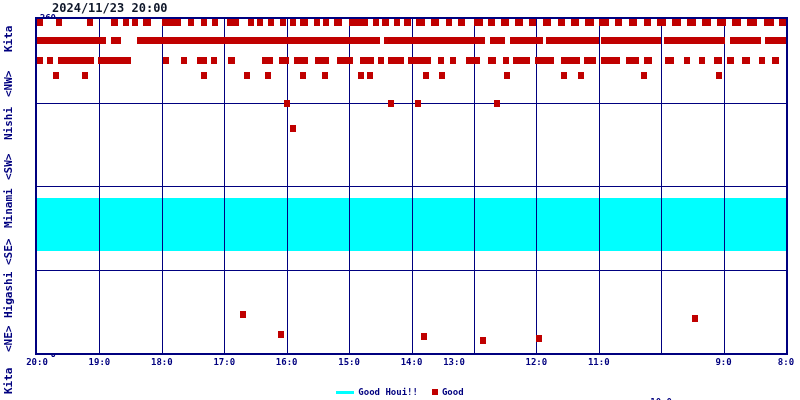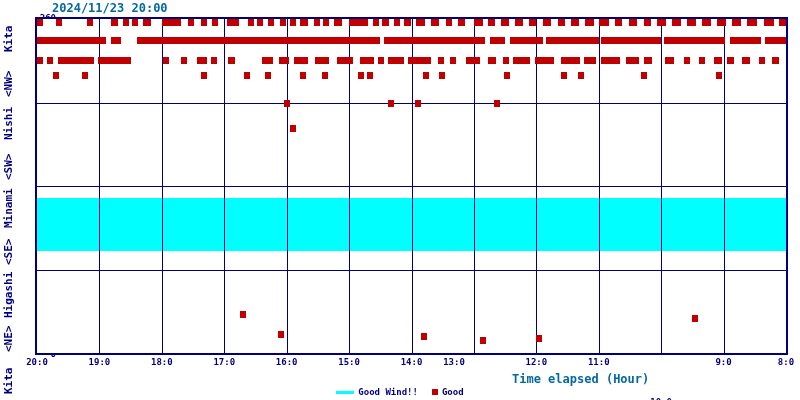--- a/index.html
+++ b/index.html
@@ -3,21 +3,21 @@
 <meta charset="utf-8">
 <style>
   html,body{margin:0;padding:0;}
   body{
     width:800px;height:400px;background:#ffffff;overflow:hidden;
     font-family:"DejaVu Sans Mono","Liberation Mono",monospace;
     color:#00007f;
   }
   #root{position:relative;width:800px;height:400px;}
 
-  .txt{position:absolute;white-space:pre;color:#0369a1;font-weight:bold;}
+  .txt{position:absolute;white-space:pre;color:#0f172a;font-weight:bold;}
 
   #date-label{left:52px;top:1px;font-size:12px;letter-spacing:0px;}
   #chart-title{left:252px;top:1px;font-size:12px;letter-spacing:0px;}
 
   
   #plot{
     position:absolute;left:35px;top:17px;width:753px;height:338px;
     border:2px solid #00007f;box-sizing:border-box;background:#ffffff;
   }
   #plot-inner{position:absolute;inset:0;overflow:hidden;}
@@ -237,26 +237,25 @@
       <div class="xlab" style="left: 349.083px; top: 357px;">15:0</div>
       <div class="xlab" style="left: 411.5px; top: 357px;">14:0</div>
       <div class="xlab" style="left: 454px; top: 357px;">13:0</div>
       <div class="xlab" style="left: 536.333px; top: 357px;">12:0</div>
       <div class="xlab" style="left: 598.75px; top: 357px;">11:0</div>
       <div class="xlab" style="left: 661.167px; top: 357px; margin-top: 40px;">10:0</div>
       <div class="xlab" style="left: 723.583px; top: 357px;">9:0</div>
       <div class="xlab" style="left: 786px; top: 357px;">8:0</div>
     </div>
 
-  <div class="txt" id="xaxis-title" style="left:512px;top:372px;">Time elapsed (Hour)</div>
 
   <div id="legend">
     <div class="leg-item">
       <span class="leg-line"></span>
-      <span>Good Wind!!</span>
+      <span>Good Houi!!</span>
     </div>
     <div class="leg-item">
       <span class="leg-sq"></span>
       <span>Good</span>
     </div>
   </div>
 
 </div>
 
 </body></html>

